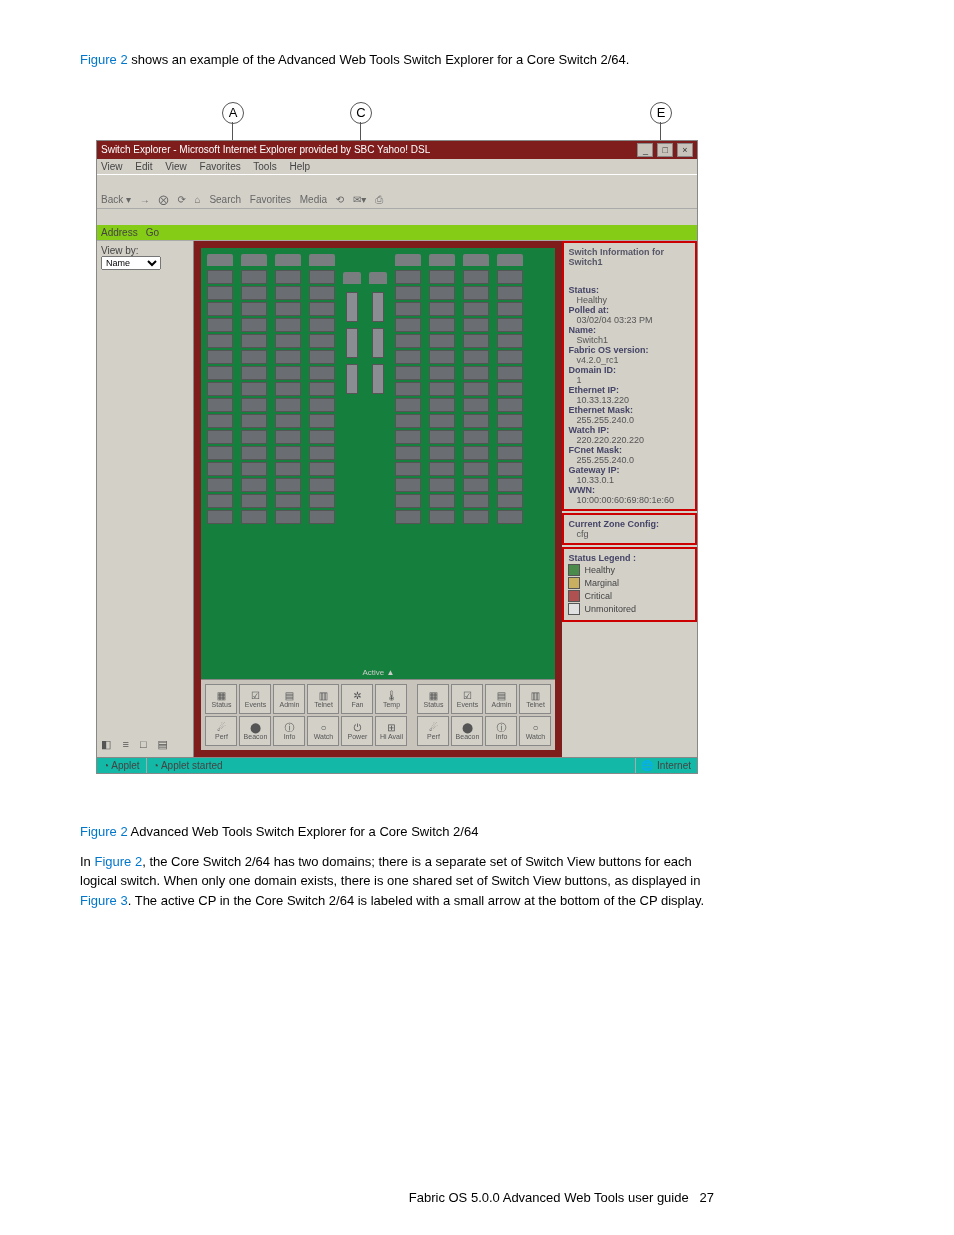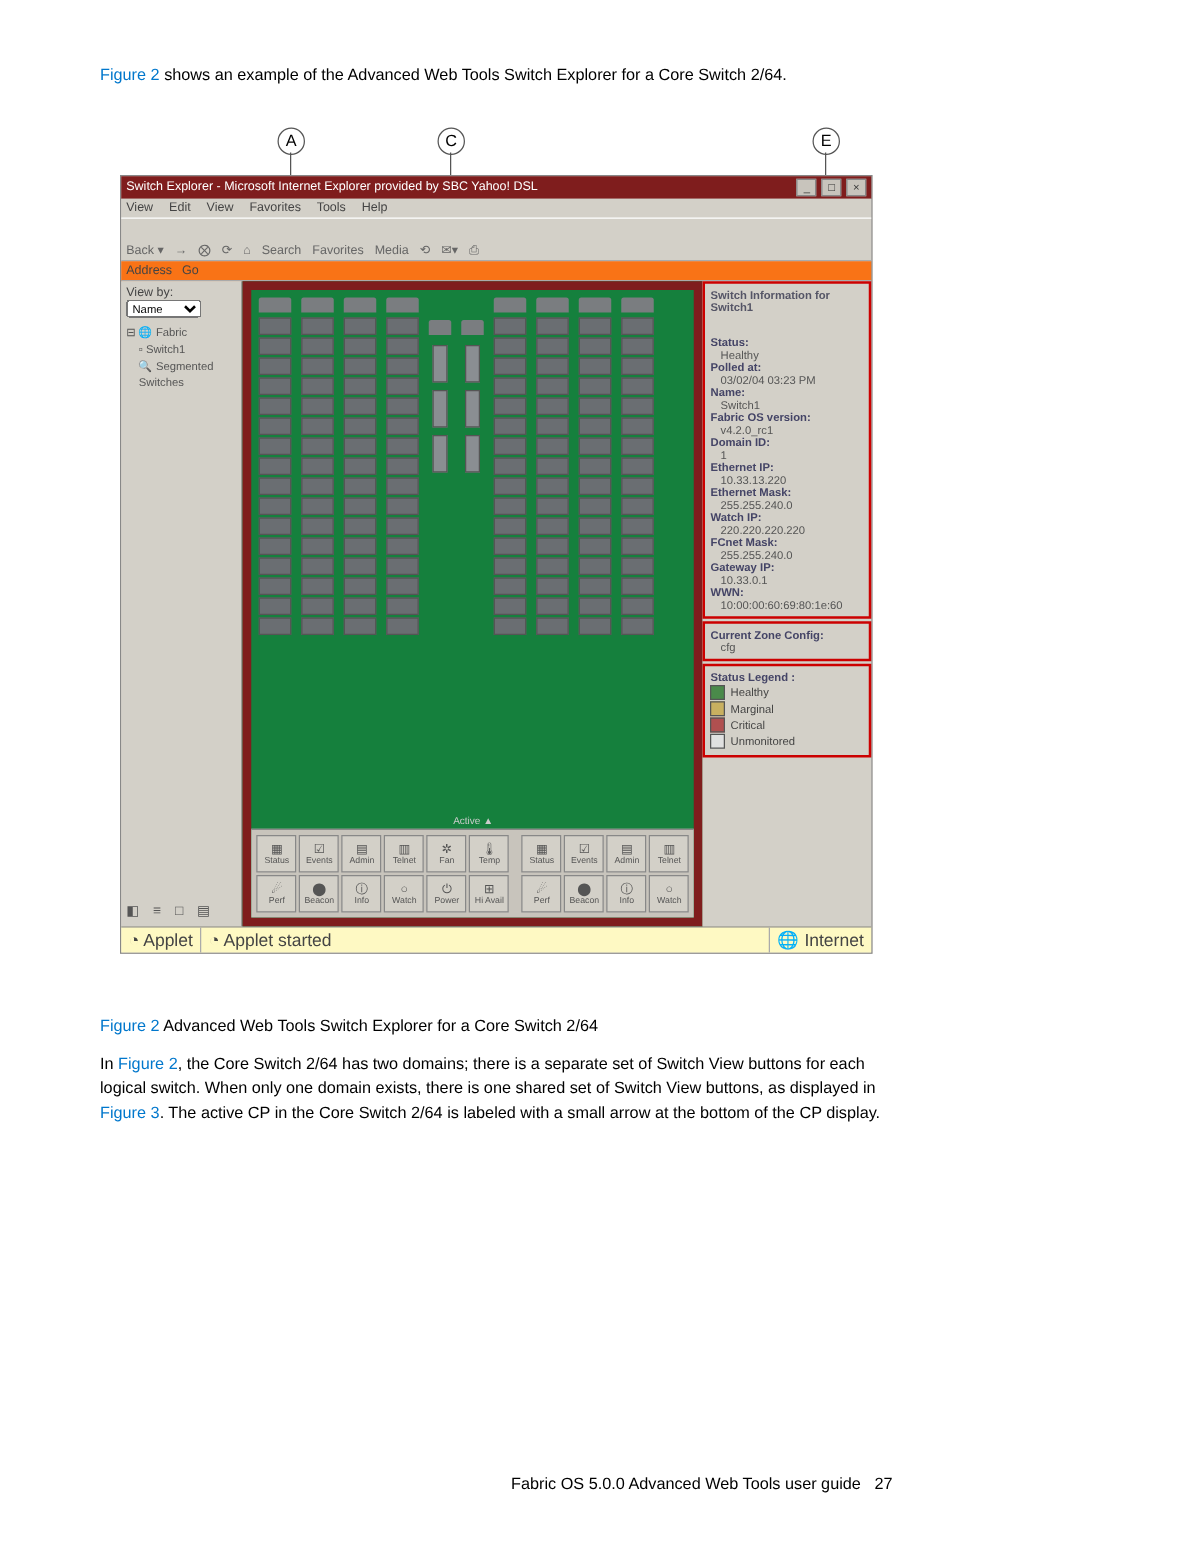--- a/index.html
+++ b/index.html
@@ -43,21 +43,21 @@
     padding: 2px 4px; display:flex; justify-content:space-between; align-items:center;
   }
   .title-buttons span {
     display:inline-block; width:14px; height:12px; background:#c8c4bc;
     border:1px solid #888; margin-left:1px; font-size:9px; text-align:center; line-height:12px; color:#333;
   }
   .menubar { background:#d3d0c8; padding:2px 4px; }
   .menubar span { margin-right:10px; }
   .toolbar { background:#d3d0c8; padding:2px 4px; border-top:1px solid #fff; border-bottom:1px solid #aaa; }
   .toolbar .tbtn { display:inline-block; margin-right:6px; color:#666;margin-top:17px; }
-  .addrbar { background:#f97316; padding:2px 4px; display:flex; align-items:flex-start; border-bottom:1px solid #aaa;}
+  .addrbar { background:#84cc16; padding:2px 4px; display:flex; align-items:flex-start; border-bottom:1px solid #aaa;margin-top:16px;}
   .addrbar input { flex:1; font-size:10px; padding:1px 3px; border:1px solid #888; background:#fff; }
   .addrbar .go { margin-left:4px; }
 
   .main-area { display:flex; height: 516px; }
   .left-pane { width:110px; background:#d3d0c8; border-right:1px solid #888; padding:2px; }
   .viewby { padding:2px; }
   .viewby select { width:60px; font-size:9px; }
   .tree { font-size:9px; padding:4px 2px; color:#555; line-height:1.5; }
   .tree .indent { padding-left:10px; }
   .tree-icons { margin-top: auto; padding: 4px 2px; font-size:11px; letter-spacing:4px; color:#555;}
@@ -80,21 +80,21 @@
   .right-pane { width:160px; background:#d3d0c8; display:flex; flex-direction:column; font-size:9px; }
   .info-box { border:2px solid #c00; padding:4px; flex:0 0 auto; }
   .info-title { font-weight:bold; color:#556; margin-bottom:18px; }
   .info-label { color:#446; font-weight:bold; }
   .info-val { color:#555; padding-left:8px; }
   .zone-box { border:2px solid #c00; margin-top:2px; padding:4px; }
   .legend-box { border:2px solid #c00; margin-top:2px; padding:4px; }
   .legend-item { display:flex; align-items:center; gap:4px; margin:1px 0; }
   .legend-sw { width:10px; height:10px; border:1px solid #555; }
 
-  .statusbar { display:flex; background:#fef9c3; border-top:1px solid #888; font-size:14px; }
+  .statusbar { display:flex; background:#14b8a6; border-top:1px solid #888; font-size:10px; }
   .statusbar .cell { padding:2px 6px; border-right:1px solid #aaa; }
   .statusbar .stretch { flex:1; }
   .statusbar .inet { padding:2px 6px; }
 </style>
 </head>
 <body>
 
 <p class="intro">
   <span class="link">Figure 2</span><span> shows an example of the Advanced Web Tools Switch Explorer for a Core Switch 2/64.</span>
 </p>
@@ -152,25 +152,20 @@
       <span style="margin-right:4px;">Address</span>
       <span class="go">Go</span>
     </div>
 
     <div class="main-area">
 
       <div class="left-pane" style="display:flex; flex-direction:column;">
         <div class="viewby">
           <span>View by:</span>
           <select><option>Name</option></select>
-        </div>
-        <div class="tree">
-          <div>⊟ 🌐 <span>Fabric</span></div>
-          <div class="indent">▫ <span>Switch1</span></div>
-          <div class="indent">🔍 <span>Segmented Switches</span></div>
         </div>
         <div style="flex:1"></div>
         <div class="tree-icons">◧ ≡ □ ▤</div>
       </div>
 
       <div class="center-pane">
         <div class="ports-grid">
 
           <div class="port-col">
             <div class="port-top"></div>

